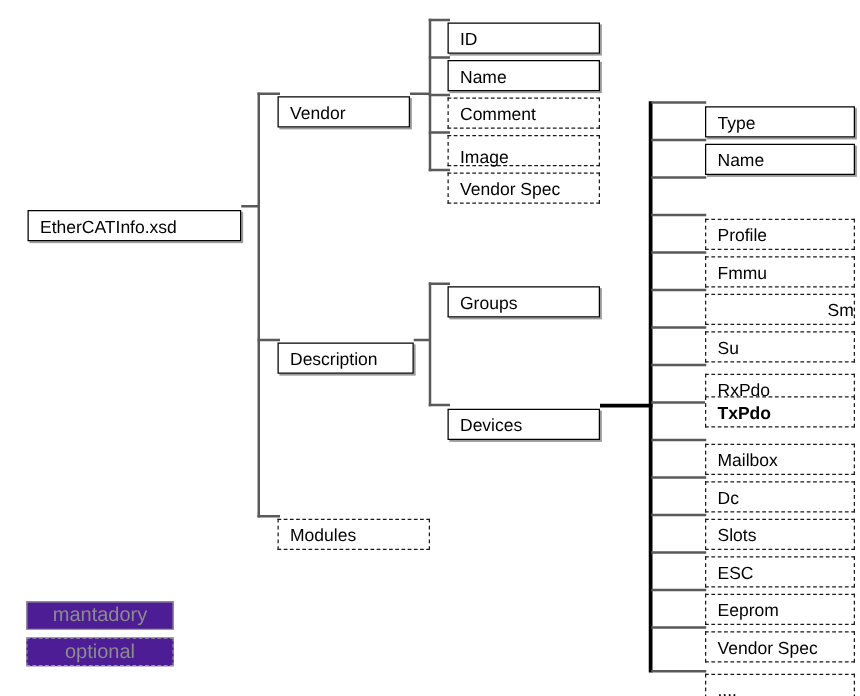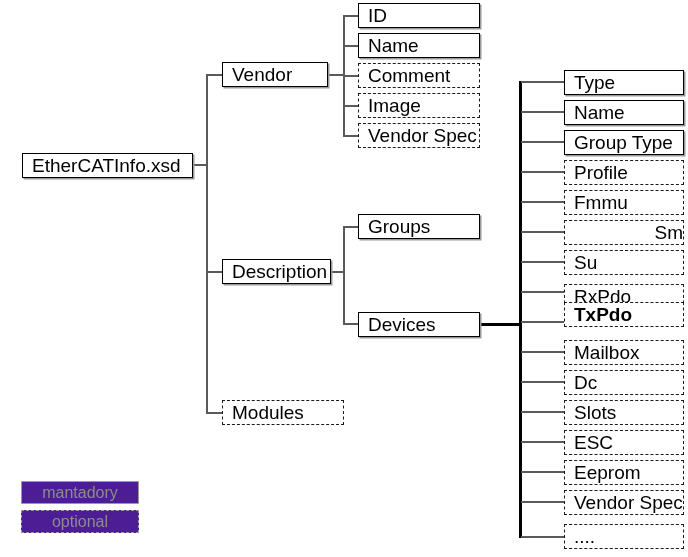--- a/index.html
+++ b/index.html
@@ -16,25 +16,26 @@
     height: 557px;
     background: #ffffff;
     overflow: hidden;
   }
   .node {
     position: absolute;
     box-sizing: border-box;
     background: #ffffff;
     display: flex;
     align-items: center;
-    font-size: 19px;
+    font-size: 14px;
     color: #000000;
     line-height: 1;
     padding-left: 9px;
     white-space: nowrap;
+    margin-top: 15px;
   }
   .node.solid {
     border: 1.5px solid #000000;
     box-shadow: 1.5px 1.5px 0 0 #9a9a9a;
   }
   .node.dashed {
     border: 1.6px dashed #1a1a1a;
   }
   .legend-box {
     position: absolute;
@@ -126,43 +127,40 @@
 
   <div class="node solid" style="left:358px; top:3px; width:122px; height:25px;">
     <span>ID</span>
   </div>
   <div class="node solid" style="left:358px; top:33px; width:122px; height:25px;">
     <span>Name</span>
   </div>
   <div class="node dashed" style="left:358px; top:63px; width:122px; height:25px;">
     <span>Comment</span>
   </div>
-  <div class="node dashed" style="left:358px; top:93px; width:122px; height:25px;">
+  <div class="node dashed" style="left:358px; top:93px; width:122px; height:25px;align-items:flex-end;">
     <span>Image</span>
   </div>
   <div class="node dashed" style="left:358px; top:123px; width:122px; height:25px;">
     <span>Vendor Spec</span>
   </div>
 
   <div class="node solid" style="left:358px; top:312px; width:122px; height:25px;">
     <span>Devices</span>
   </div>
   <div class="node solid" style="left:358px; top:214px; width:122px; height:25px;">
     <span>Groups</span>
   </div>
 
   <div class="node solid" style="left:564px; top:70px; width:120px; height:25px;">
     <span>Type</span>
   </div>
   <div class="node solid" style="left:564px; top:100px; width:120px; height:25px;">
     <span>Name</span>
   </div>
-  <div class="node solid" style="left:564px; top:130px; width:120px; height:25px;">
-    <span>Group Type</span>
-  </div>
   <div class="node dashed" style="left:564px; top:160px; width:120px; height:25px;">
     <span>Profile</span>
   </div>
   <div class="node dashed" style="left:564px; top:190px; width:120px; height:25px;">
     <span>Fmmu</span>
   </div>
   <div class="node dashed" style="left:564px; top:220px; width:120px; height:25px;justify-content:flex-end;">
     <span>Sm</span>
   </div>
   <div class="node dashed" style="left:564px; top:250px; width:120px; height:25px;">

